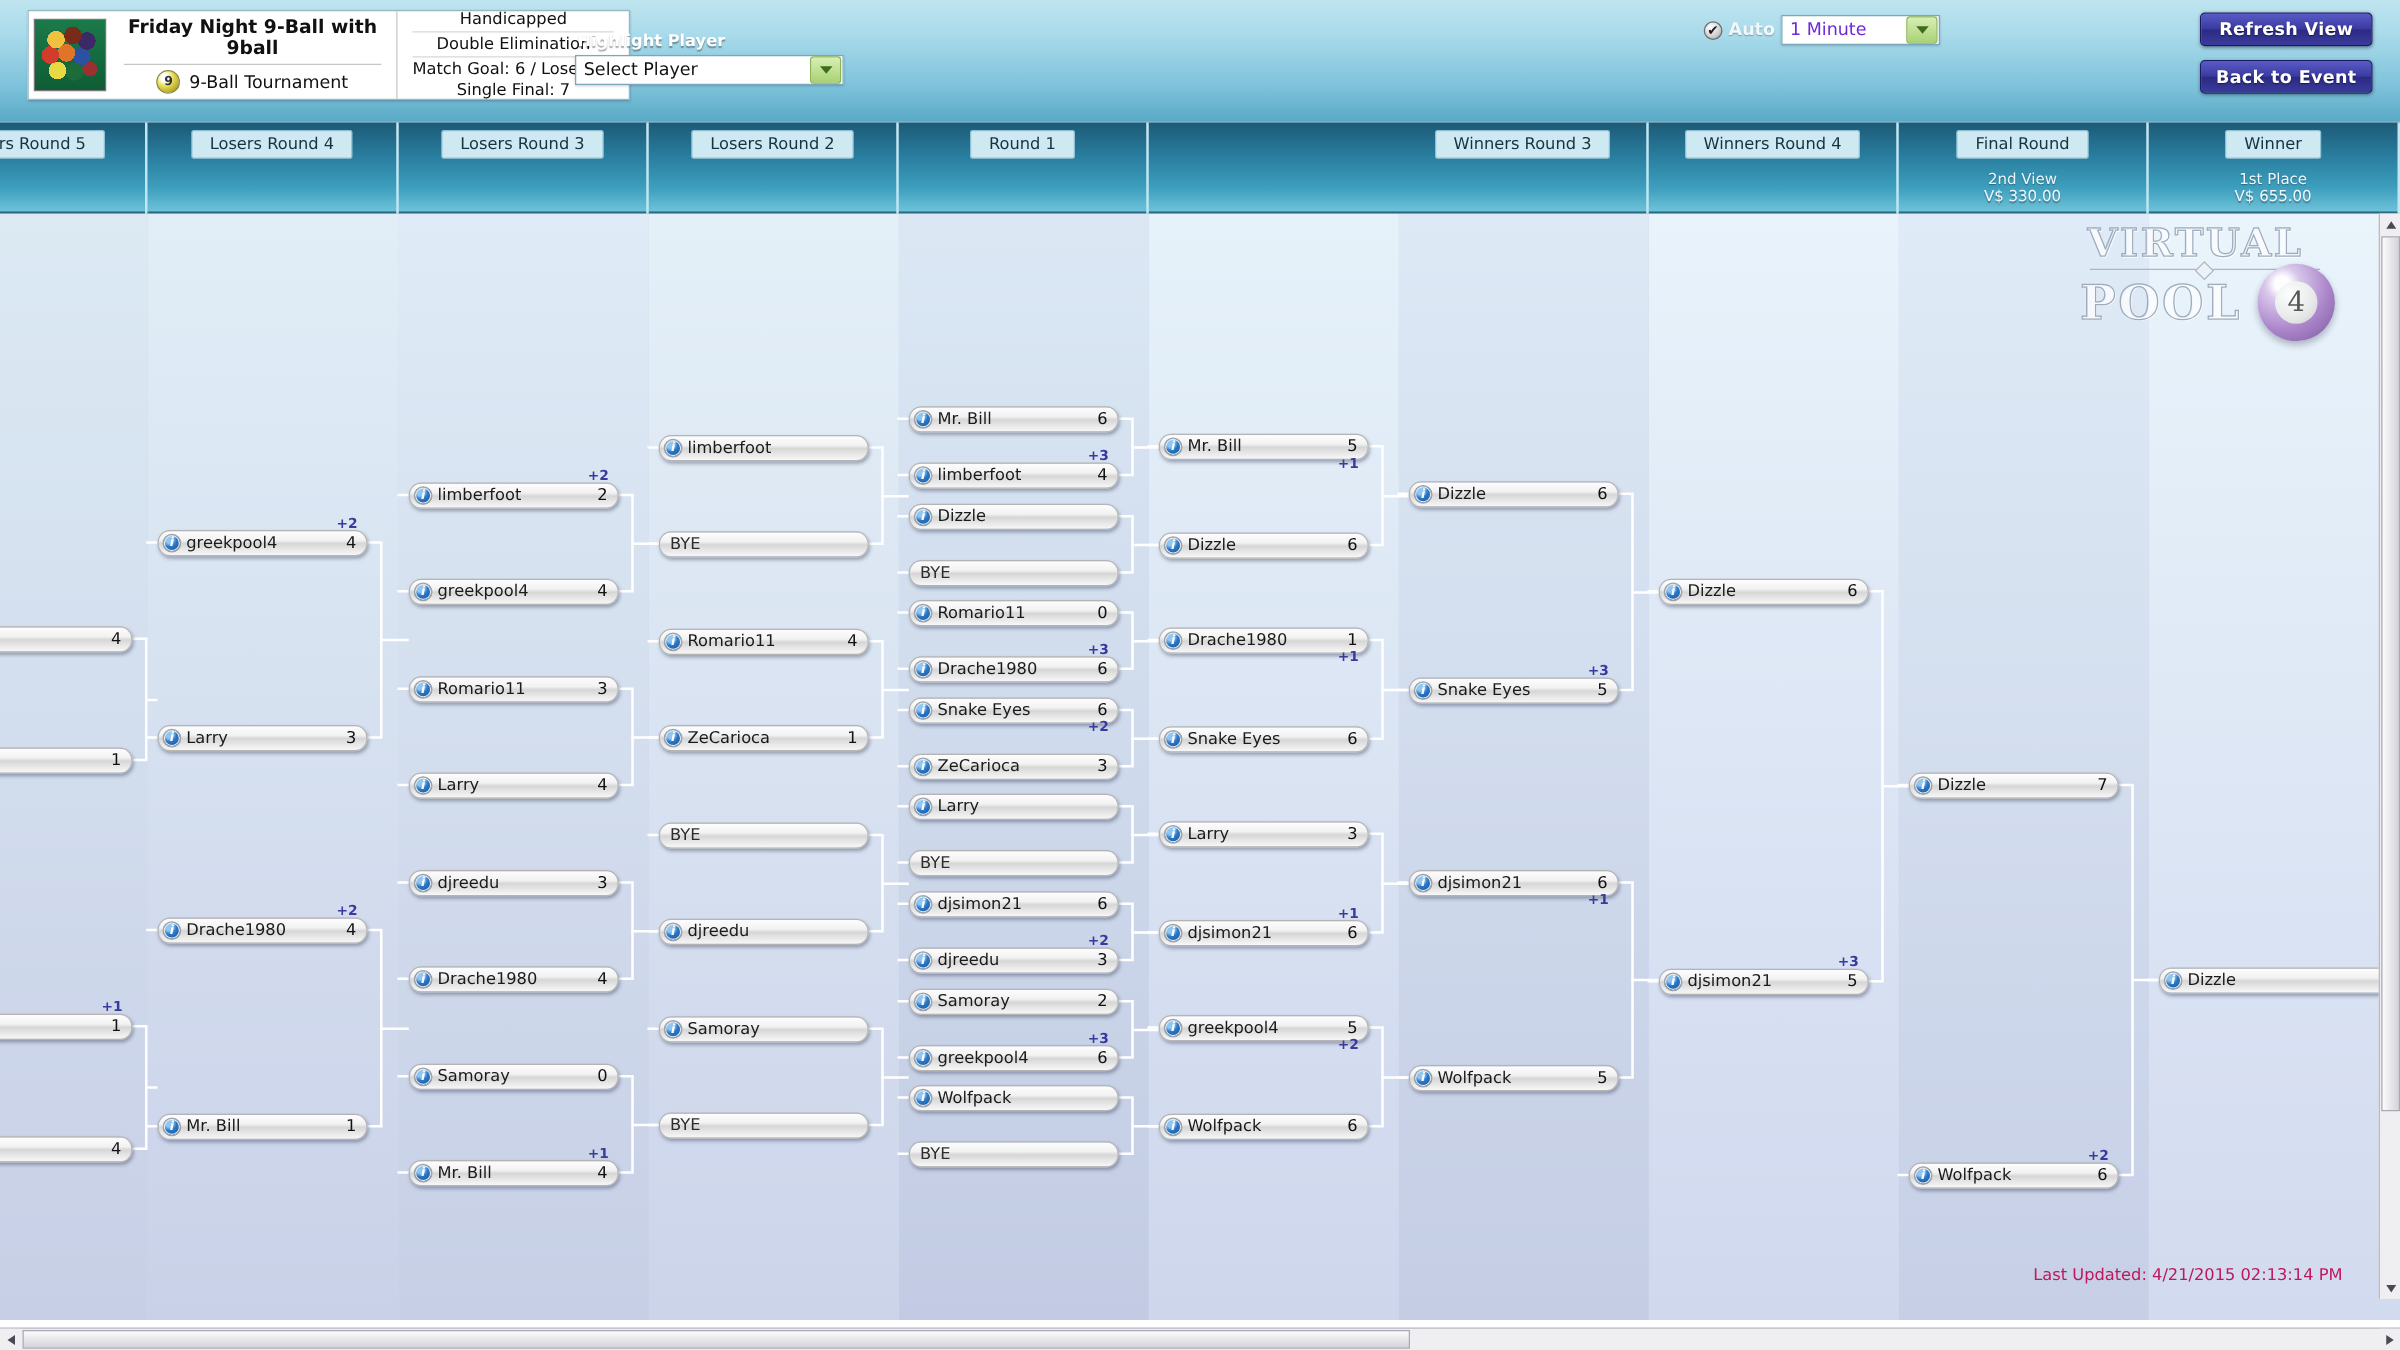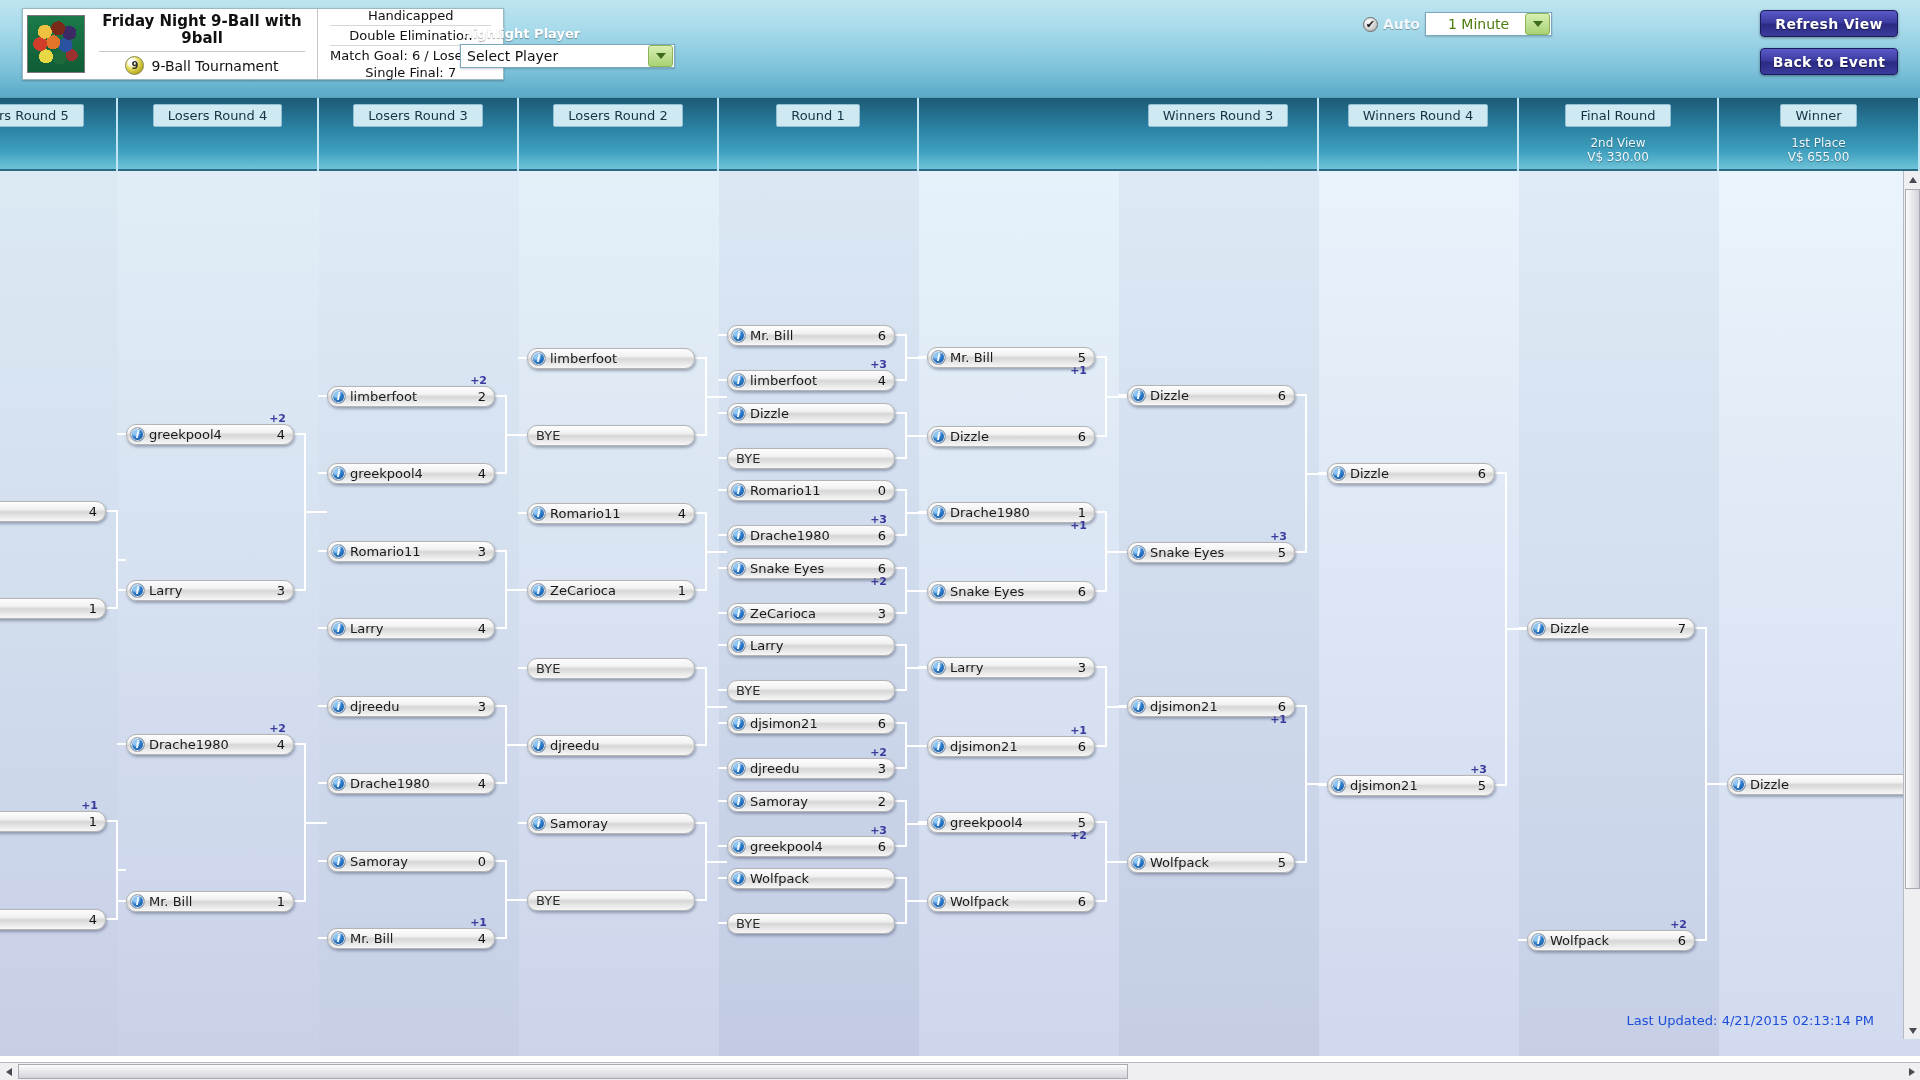--- a/index.html
+++ b/index.html
@@ -89,21 +89,21 @@
   }
   #auto-check::after {
     content: "✔"; position: absolute; inset: 0; font-size: 11px; color: #1b1b1b;
     display: flex; align-items: center; justify-content: center;
   }
   #auto-label { font-size: 14px; color: #f1f7fa; font-weight: bold; text-shadow: 0 1px 1px rgba(0,0,0,.3); }
   #interval-select {
     display: flex; width: 127px; height: 24px; border: 1px solid #7ba7bc;
     background: #fff; align-items: center; box-shadow: 0 1px 2px rgba(0,0,0,.2);
   }
-  #interval-value { flex: 1; font-size: 14px; color: #4d7c0f; padding-left: 6px; margin-left: 16px; }
+  #interval-value { flex: 1; font-size: 14px; color: #6d28d9; padding-left: 6px; }
   #interval-arrow {
     width: 25px; height: 22px; margin: 1px;
     background: linear-gradient(to bottom, #d8efb4, #a8d273);
     border: 1px solid #8bb457; border-radius: 3px;
     display: flex; align-items: center; justify-content: center;
   }
   .chev { width: 0; height: 0; border-left: 5px solid transparent;
           border-right: 5px solid transparent; border-top: 6px solid #3e6b1e; }
 
   .topbtn {
@@ -221,21 +221,21 @@
     transform: translate(-50%,-50%);
     width: 34px; height: 34px; border-radius: 50%;
     background: radial-gradient(circle at 35% 30%, #fff, #e8e8e8 60%, #c9c9c9);
     font-family: "DejaVu Serif", "Liberation Serif", serif;
     font-size: 22px; color: #4a4a4a;
     display: flex; align-items: center; justify-content: center;
   }
 
   
   #last-updated {
-    position: absolute; right: 46px; bottom: 28px; font-size: 13px; color: #1d4ed8;
+    position: absolute; right: 46px; bottom: 28px; font-size: 13px; color: #be185d;
   }
   #vscroll {
     position: absolute; right: 0; top: 171px; width: 17px; height: 868px;
     background: #efeff2; border-left: 1px solid #b9b9c2;
   }
   #vscroll .thumb {
     position: absolute; left: 1px; top: 18px; width: 15px; height: 700px;
     background: linear-gradient(to right, #fcfcfd, #d3d3da); border: 1px solid #a9a9b4;
   }
   .sbtn { position: absolute; width: 17px; height: 17px; background: #efeff2;
@@ -339,20 +339,26 @@
     <div class="lane l9" style="left: 1719px; width: 201px;"></div>
     <div class="lane l8" style="left: 1519px; width: 200px;"></div>
     <div class="lane l7" style="left: 1319px; width: 200px;"></div>
     <div class="lane l6" style="left: 1119px; width: 200px;"></div>
     <div class="lane l5" style="left: 919px; width: 200px;"></div>
     <div class="lane l4" style="left: 719px; width: 200px;"></div>
     <div class="lane l3" style="left: 519px; width: 200px;"></div>
     <div class="lane l2" style="left: 319px; width: 200px;"></div>
     <div class="lane l1" style="left: 118px; width: 201px;"></div>
     <div class="lane l0" style="left: -78px; width: 196px;"></div>
+  <div id="vp-logo">
+    <div class="word1">VIRTUAL</div>
+    <div class="bar"></div>
+    <div class="word2">POOL</div>
+    <div id="vp-ball"></div>
+  </div>
   <div id="last-updated">Last Updated: 4/21/2015 02:13:14 PM</div>
 <div class="cx" style="left: 895px; top: 163px; width: 10px; height: 2px;"></div>
     <div class="cx" style="left: 895px; top: 208px; width: 10px; height: 2px;"></div>
     <div class="cv" style="left: 905px; top: 163px; width: 2px; height: 47px;"></div>
     <div class="cx" style="left: 905px; top: 186px; width: 22px; height: 2px;"></div>
     <div class="cx" style="left: 895px; top: 241px; width: 10px; height: 2px;"></div>
     <div class="cx" style="left: 895px; top: 286px; width: 10px; height: 2px;"></div>
     <div class="cv" style="left: 905px; top: 241px; width: 2px; height: 47px;"></div>
     <div class="cx" style="left: 905px; top: 264px; width: 22px; height: 2px;"></div>
     <div class="cx" style="left: 895px; top: 318px; width: 10px; height: 2px;"></div>

